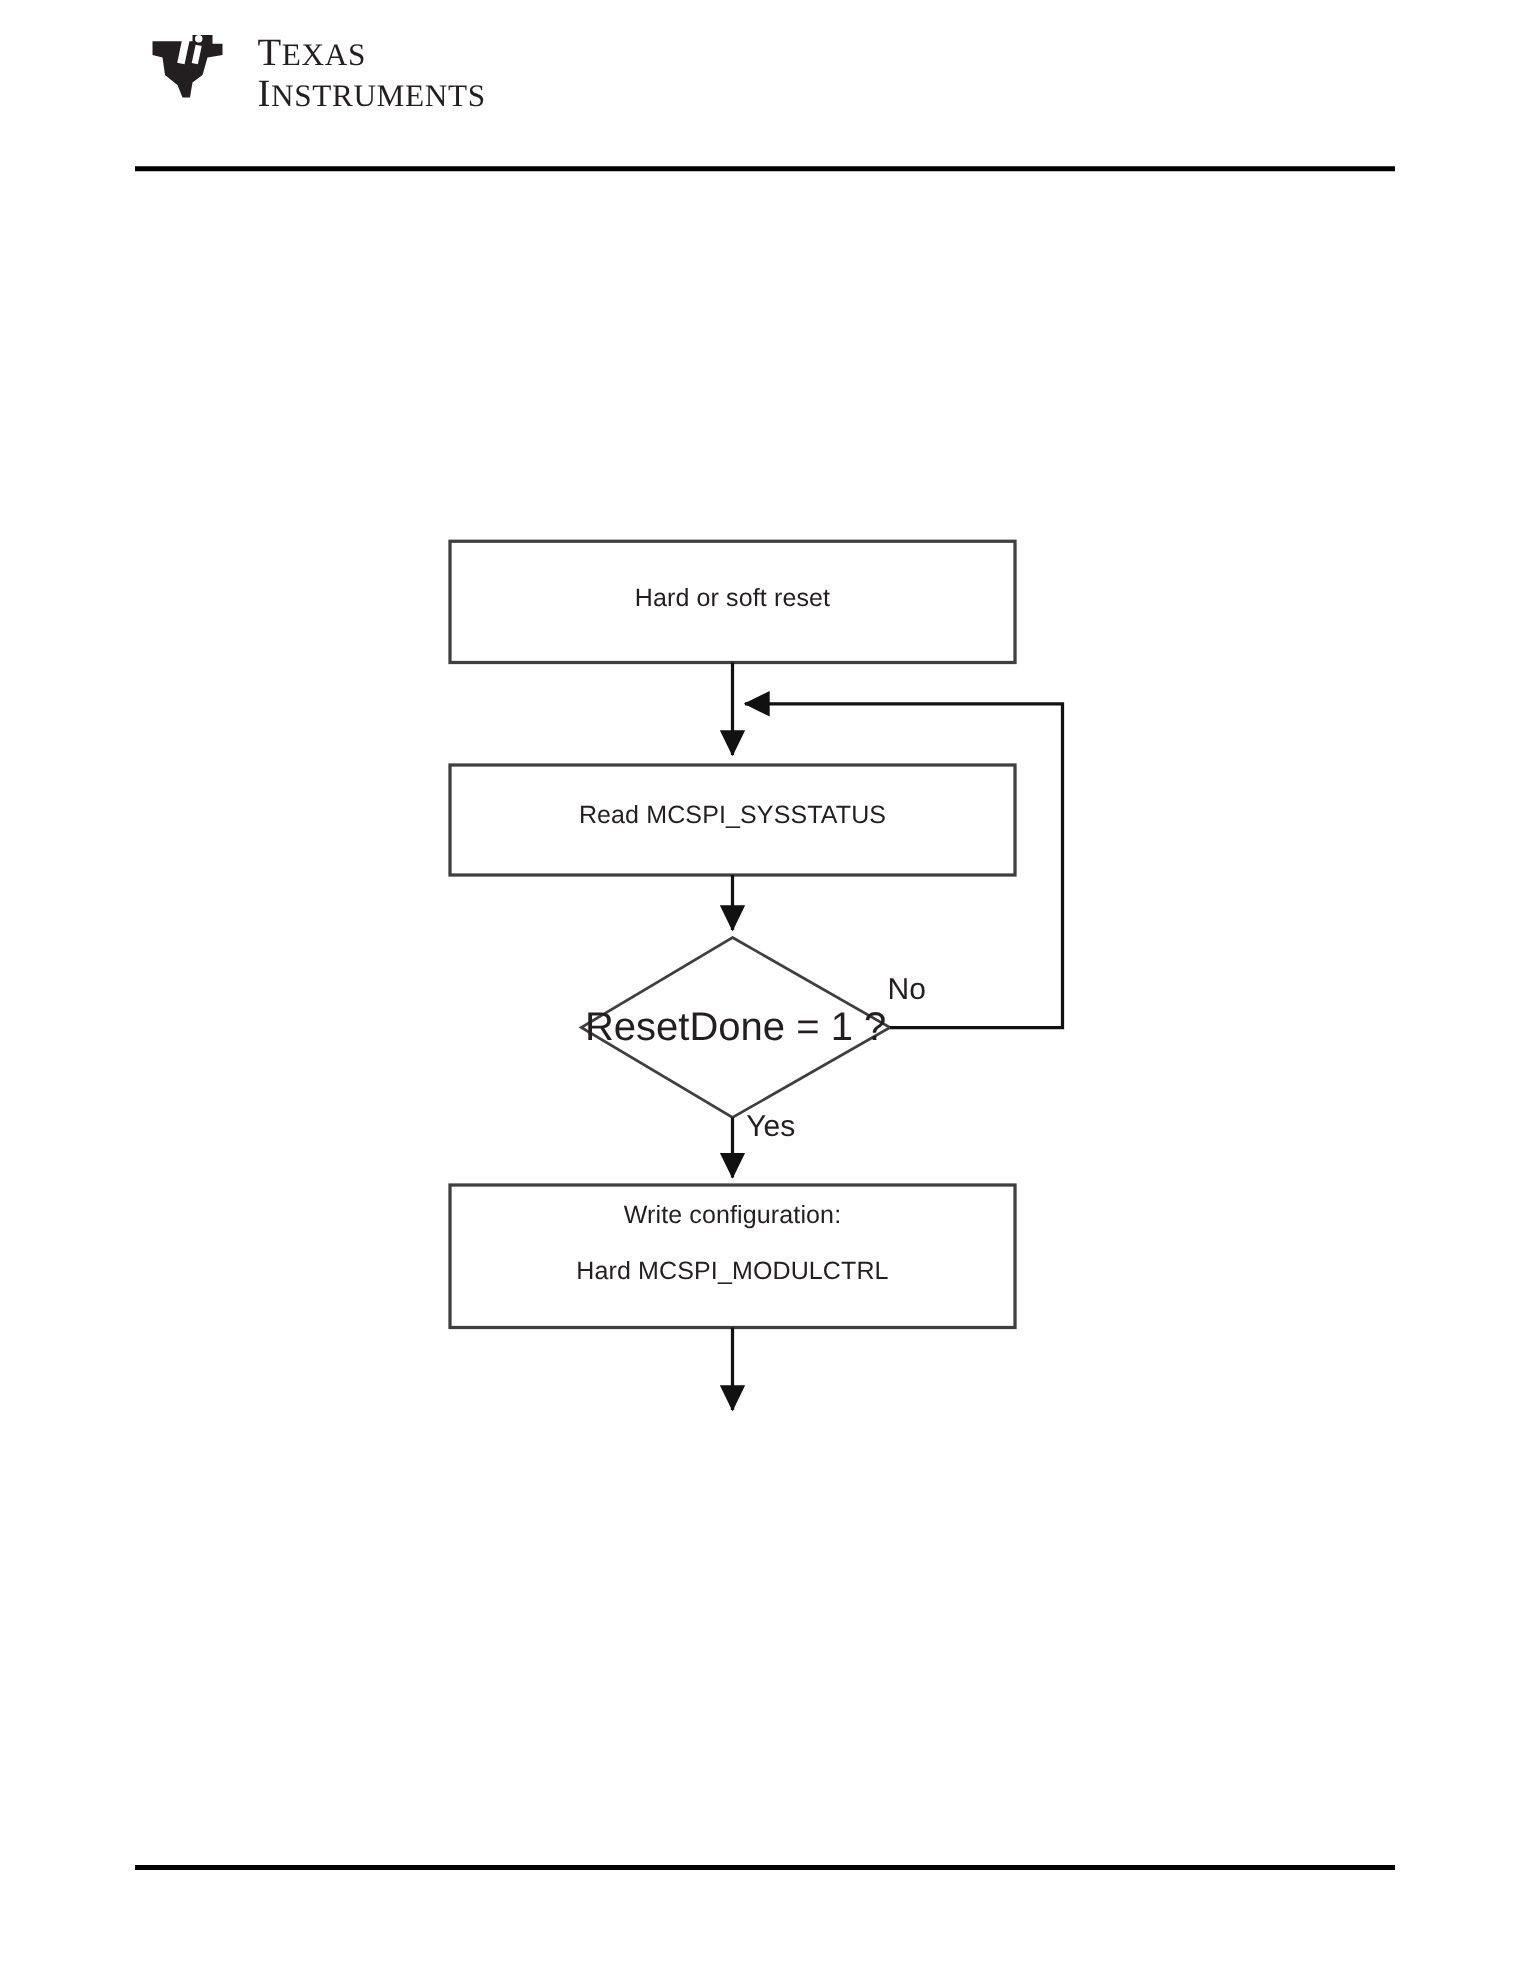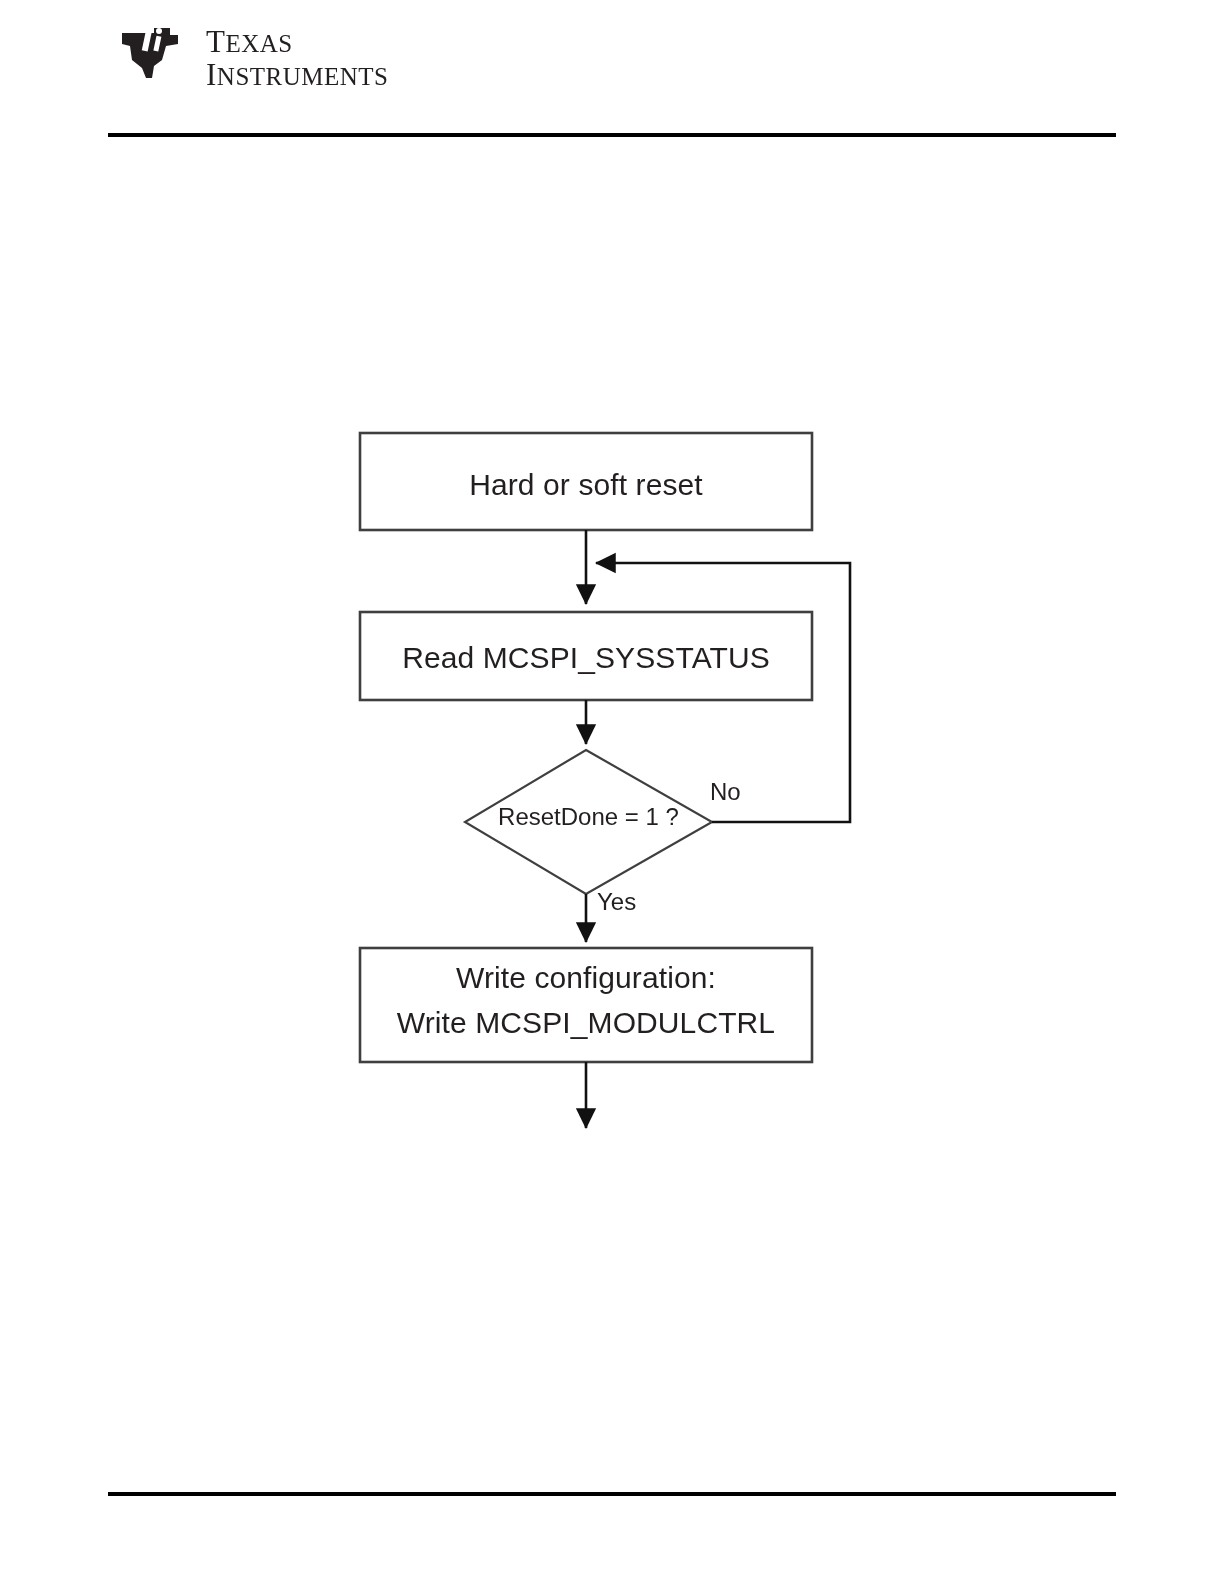--- a/index.html
+++ b/index.html
@@ -77,37 +77,37 @@
     color: #231f20;
     white-space: nowrap;
   }
 
   
   .box-text {
     position: absolute;
     width: 452px;
     left: 360px;
     text-align: center;
-    font-size: 30px;
+    font-size: 20px;
     color: #231f20;
     letter-spacing: 0.1px;
   }
   #text-reset { top: 468px; }
   #text-read  { top: 641px; }
   #text-modcfg-1 { top: 961px; }
   #text-modcfg-2 { top: 1006px; }
 
   
   #text-decision {
     position: absolute;
     left: 465px;
     top: 803px;
     width: 247px;
     text-align: center;
-    font-size: 24px;
+    font-size: 32px;
     color: #231f20;
   }
 
   
   #label-no {
     left: 710px;
     top: 778px;
     font-size: 24px;
   }
   #label-yes {
@@ -169,17 +169,17 @@
 </div>
 
 <div class="box-text" id="text-reset">Hard or soft reset</div>
 
 <div class="box-text" id="text-read">Read MCSPI_SYSSTATUS</div>
 
 <div id="text-decision">ResetDone = 1 ?</div>
 
 <div class="box-text" id="text-modcfg-1">Write configuration:</div>
 
-<div class="box-text" id="text-modcfg-2">Write MCSPI_MODULCTRL</div>
+<div class="box-text" id="text-modcfg-2">Hard MCSPI_MODULCTRL</div>
 
 <div class="fc-label" id="label-no">No</div>
 
 <div class="fc-label" id="label-yes">Yes</div>
 
 </body></html>

